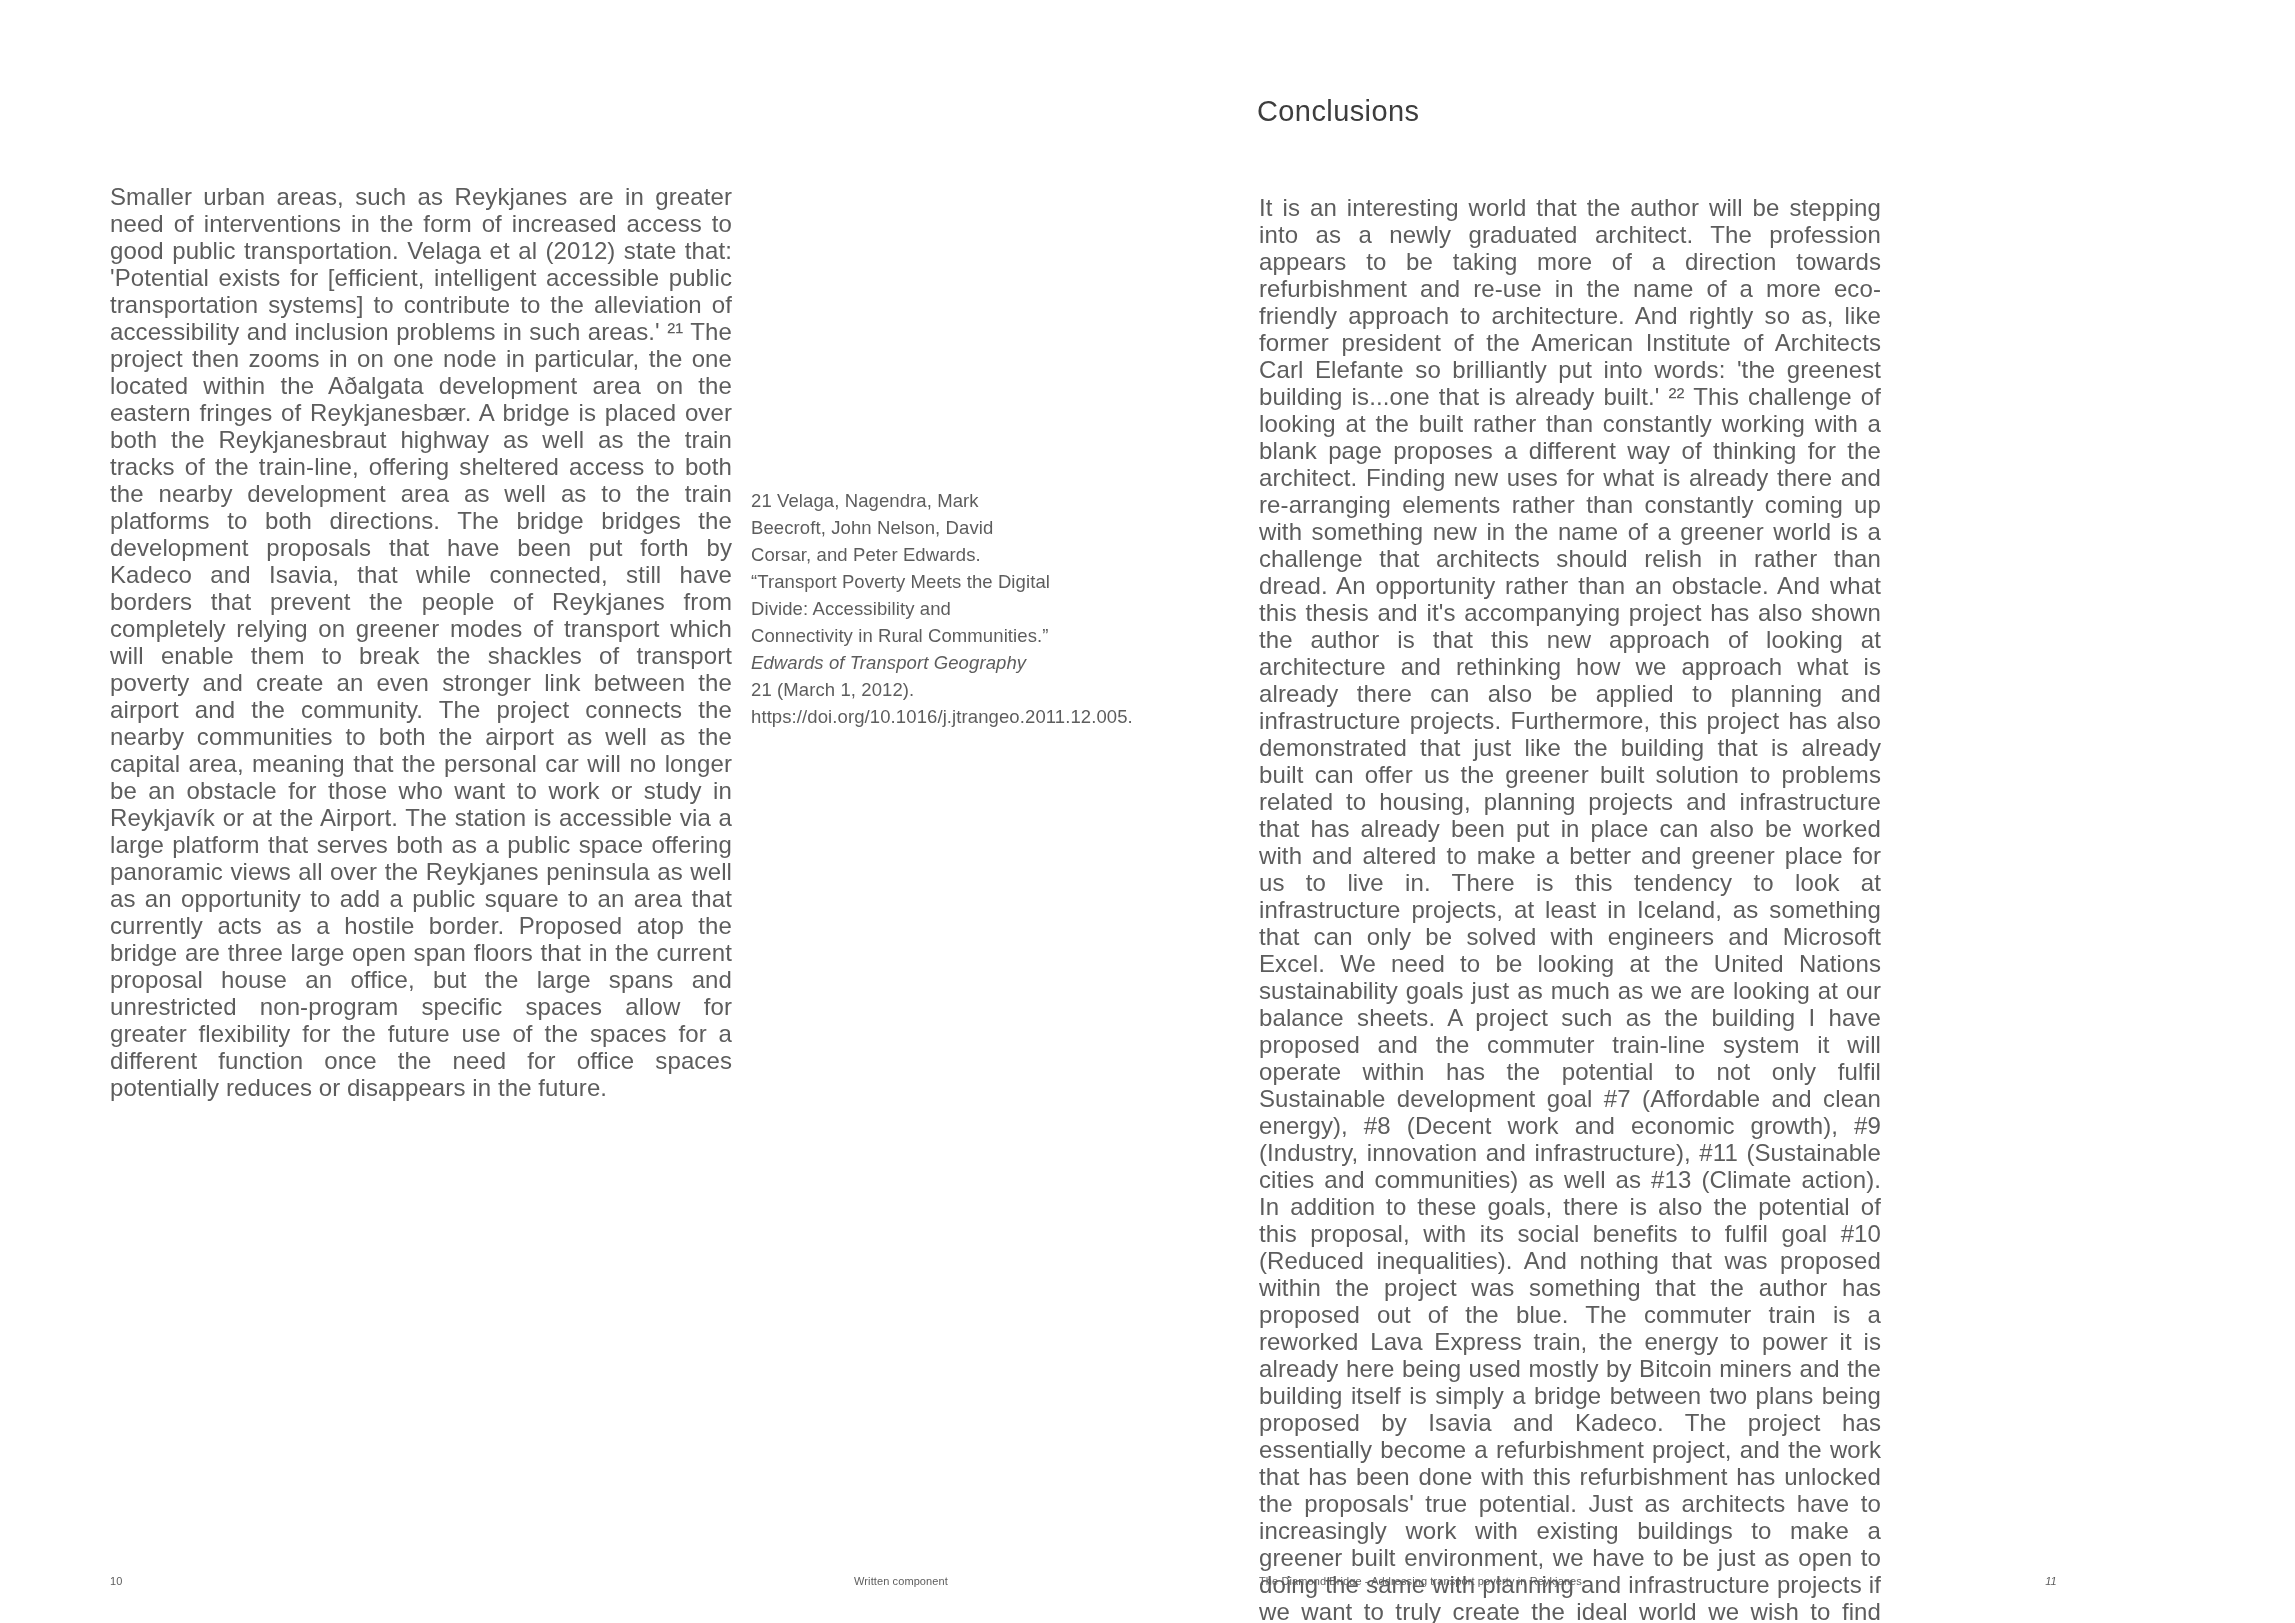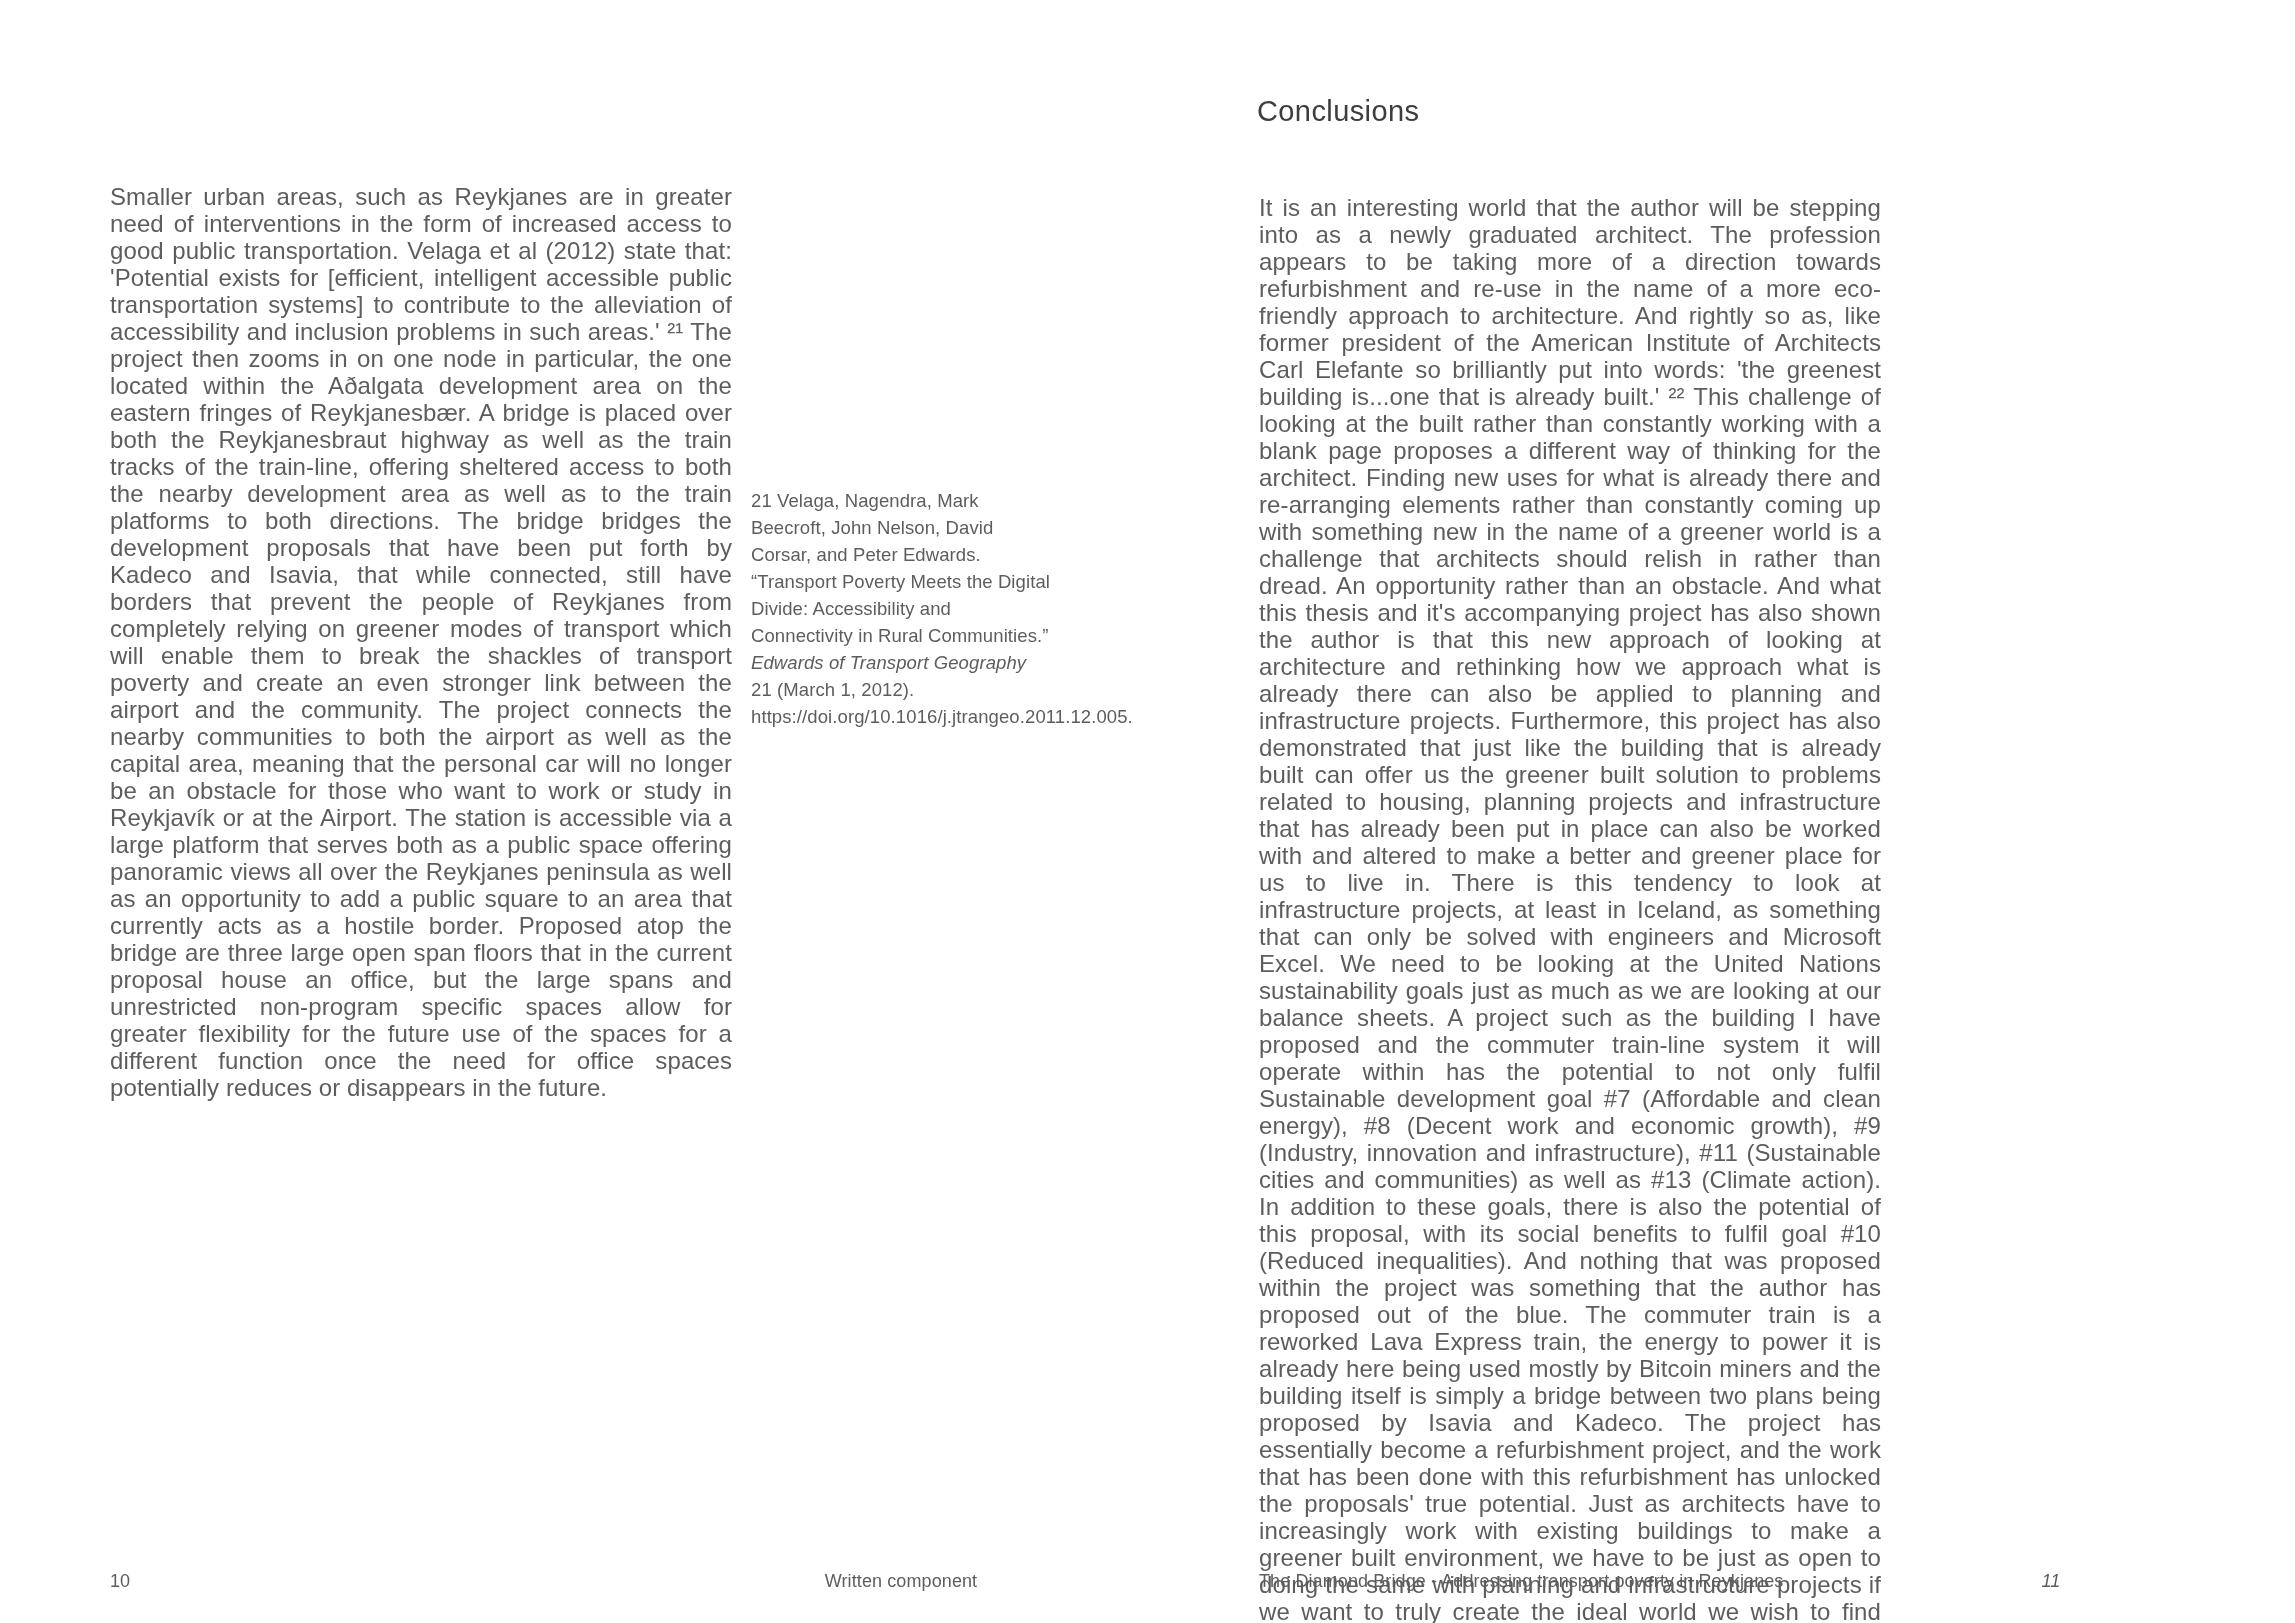--- a/index.html
+++ b/index.html
@@ -57,21 +57,21 @@
   }
   .sidenote.left-note{ left:751px; }
   .sidenote.right-note{ left:1901px; }
   .sidenote em{ font-style:italic; }
   .footer-row{
     position:absolute;
     top:1570px;
     left:0;
     width:2295px;
     height:23px;
-    font-size:18px;
+    font-size:11px;
     line-height:23px;
     color:var(--text);
     letter-spacing:0.1px;
   }
   .footer-row .pg-num-left{ position:absolute; left:110px; }
   .footer-row .footer-section{ position:absolute; left:751px; width:300px; text-align:center; }
   .footer-row .footer-title{ position:absolute; left:1259px; }
   .footer-row .pg-num-right{ position:absolute; left:1901px; width:300px; text-align:center;font-style:italic; }
 </style>
 </head>

